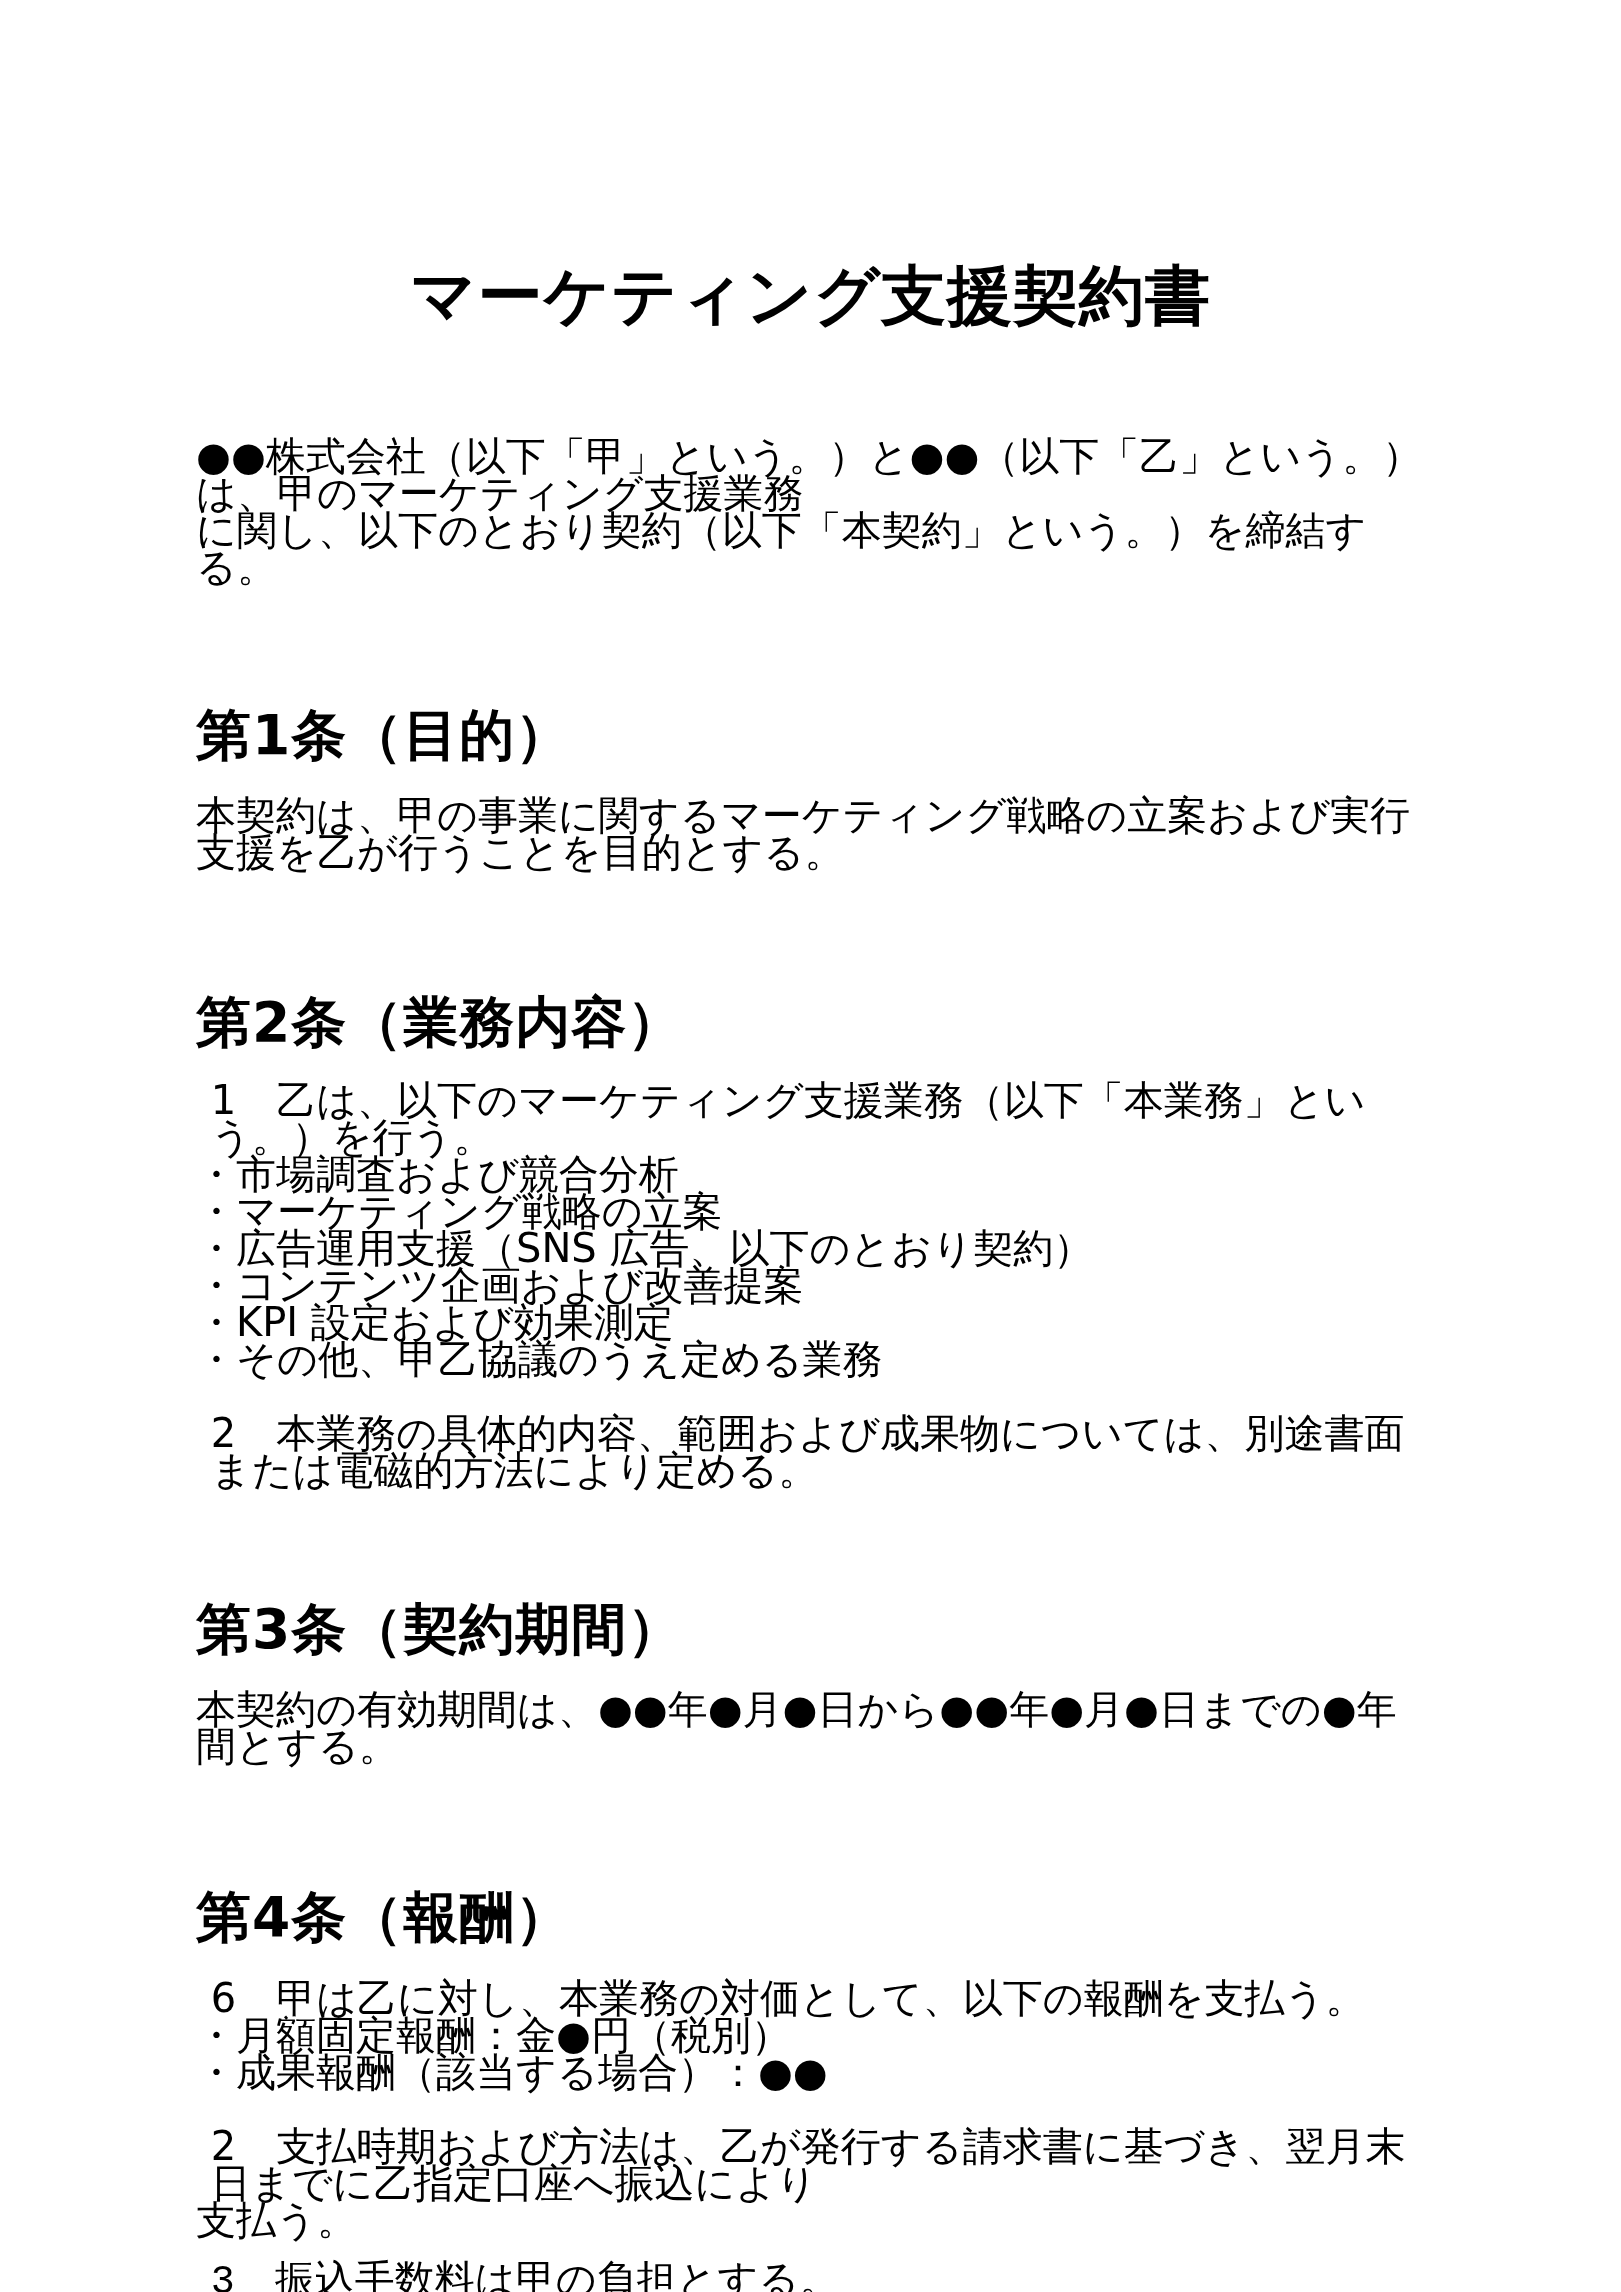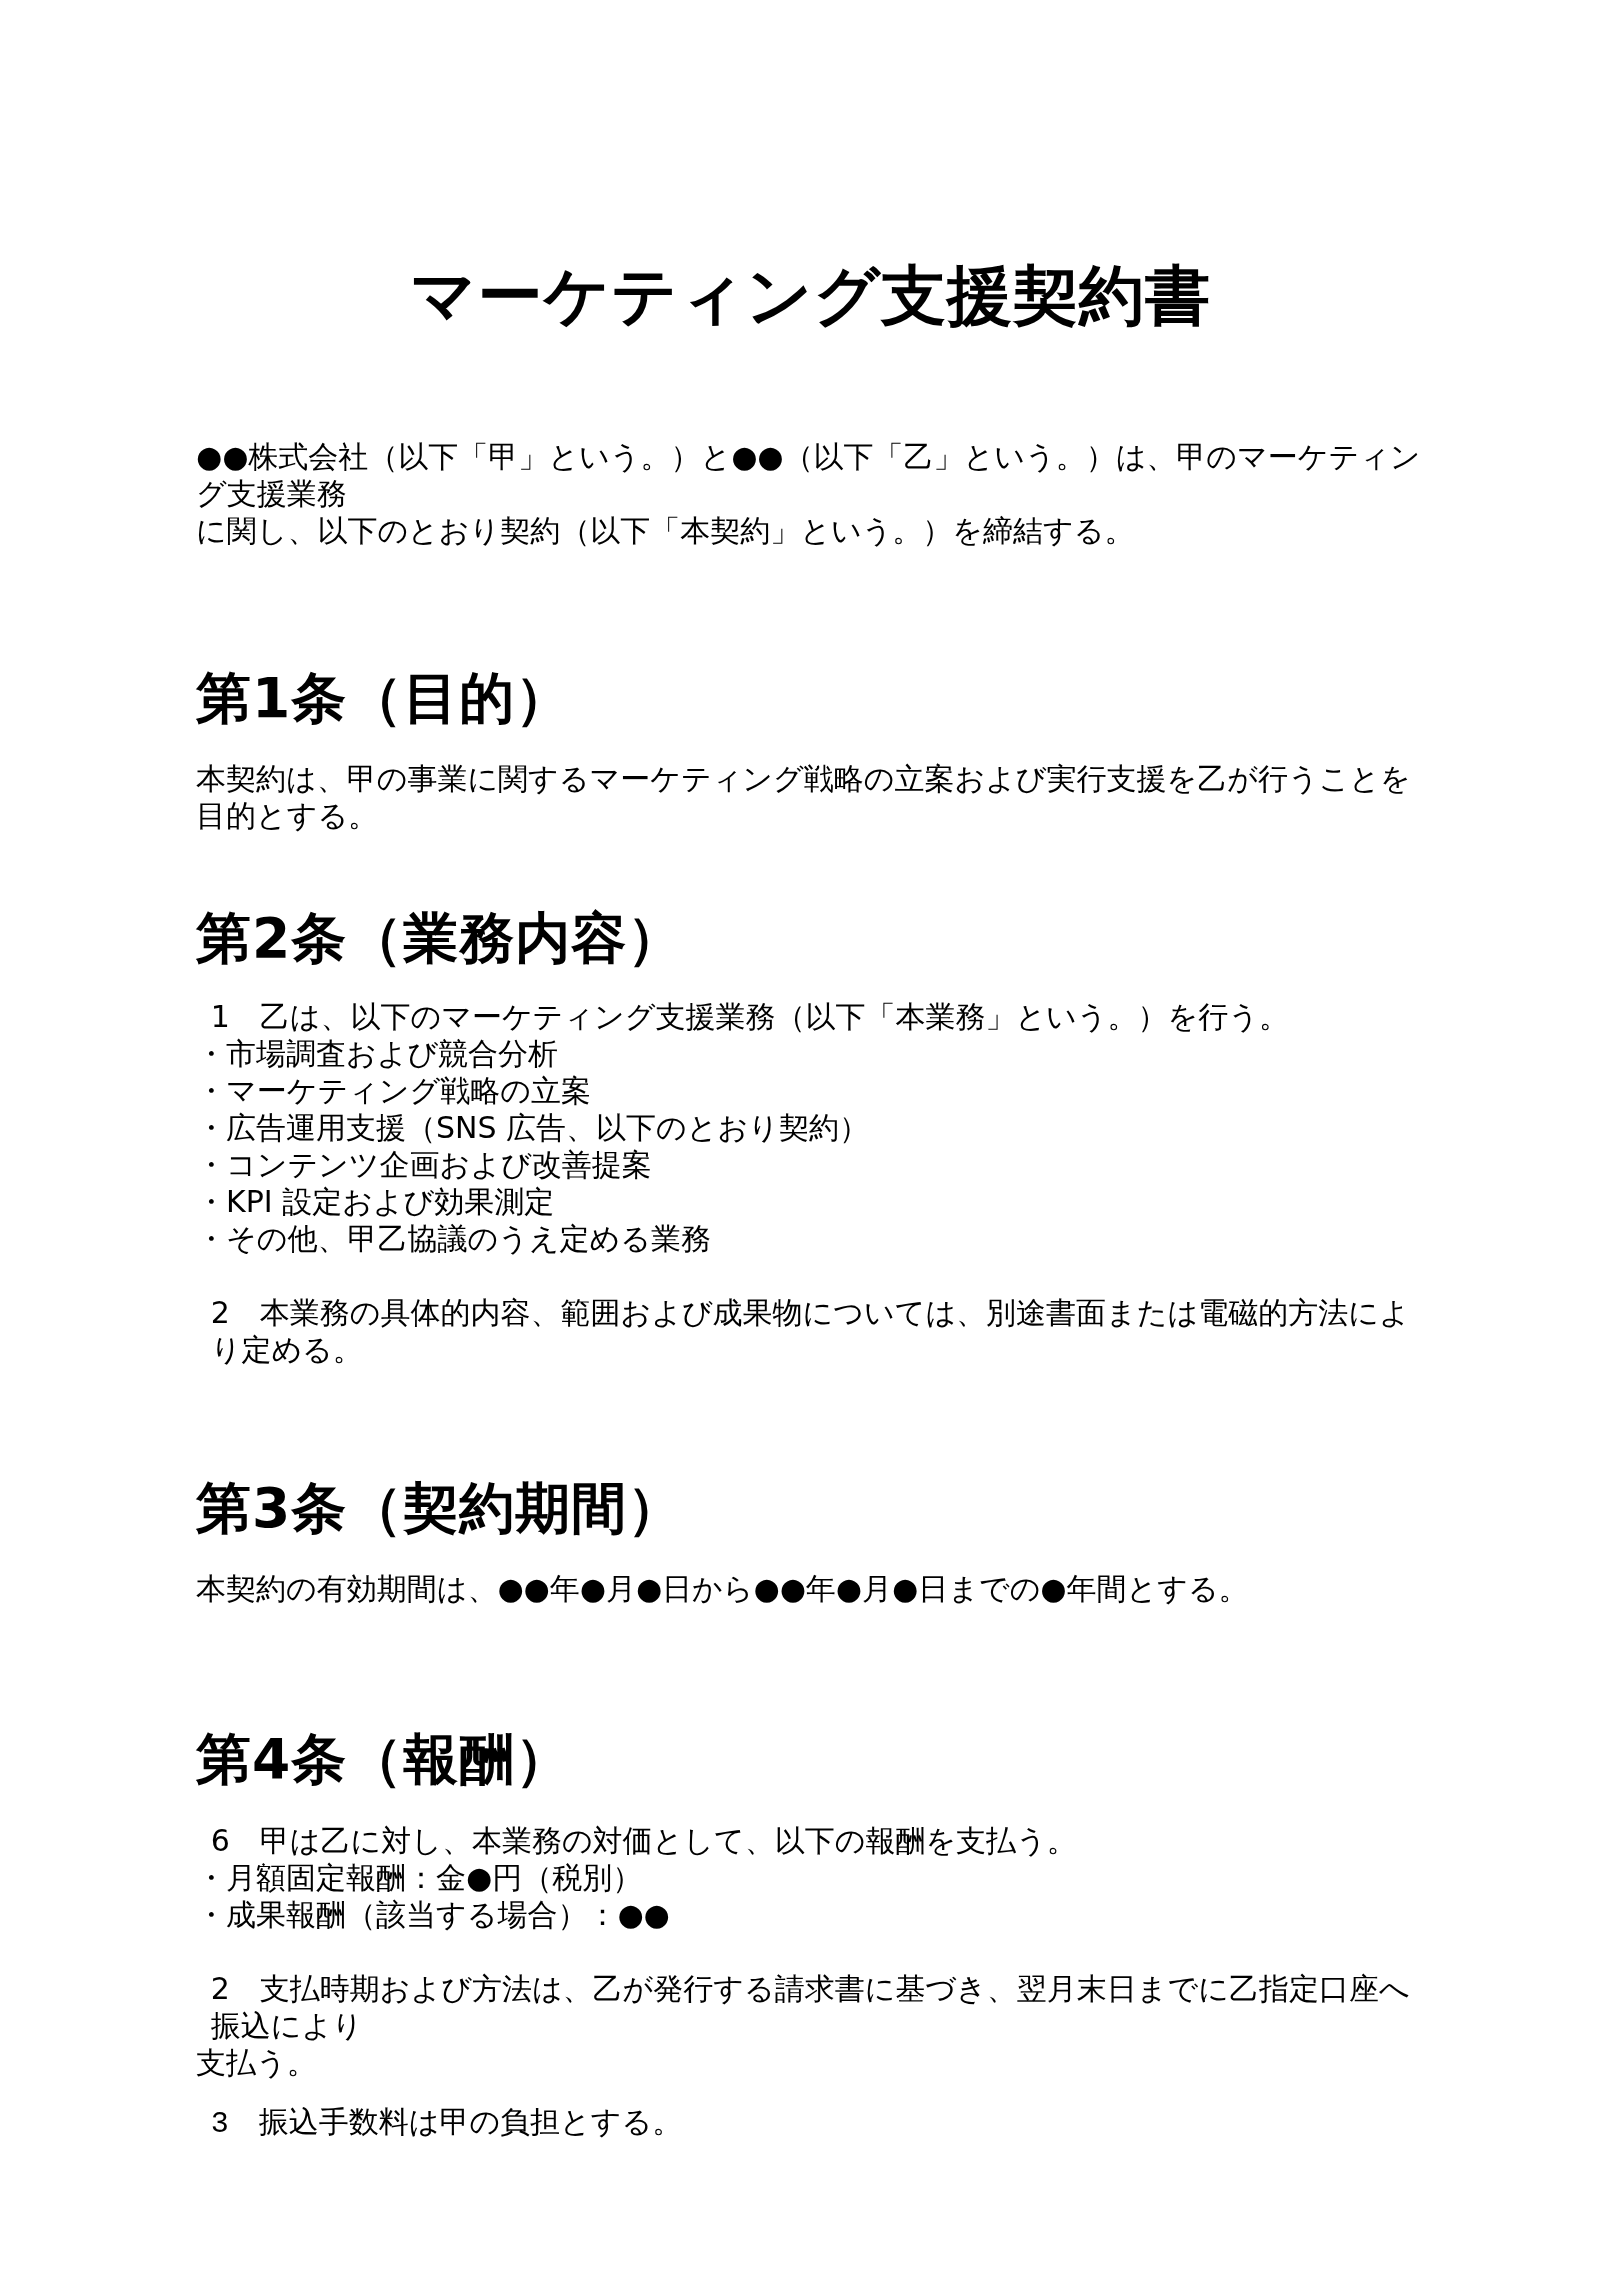--- a/index.html
+++ b/index.html
@@ -25,40 +25,40 @@
     margin: 0;
     padding-top: 257px;
     font-size: 65px;
     line-height: 78px;
     font-weight: 700;
     text-align: center;
     letter-spacing: 1px;
   }
   .para {
     margin: 0;
-    font-size: 30px;
+    font-size: 40px;
     line-height: 37px;
     font-weight: 400;
   }
   .line { display: block; }
   .article-heading {
     margin: 0;
     font-size: 55px;
     line-height: 69px;
     font-weight: 700;
     letter-spacing: 1px;
   }
   .num { padding-left: 14.7px; }
   .noindent { padding-left: 0; }
 
   
   .intro        { margin-top: 103px; }
   .h-art1       { margin-top: 115px; }
   .p-art1       { margin-top: 27.4px; }
-  .h-art2       { margin-top: 70px; }
+  .h-art2       { margin-top: 117px; }
   .p-art2-c1    { margin-top: 24.5px; }
   .p-art2-c2    { margin-top: 37px; }
   .h-art3       { margin-top: 106px; }
   .p-art3       { margin-top: 27.4px; }
   .h-art4       { margin-top: 118px; }
   .p-art4-c1    { margin-top: 27.4px; }
   .p-art4-c2    { margin-top: 37px; }
   .p-art4-c3    { margin-top: 25.5px; font-family: Liberation Mono, monospace; }
 </style>
 </head>

